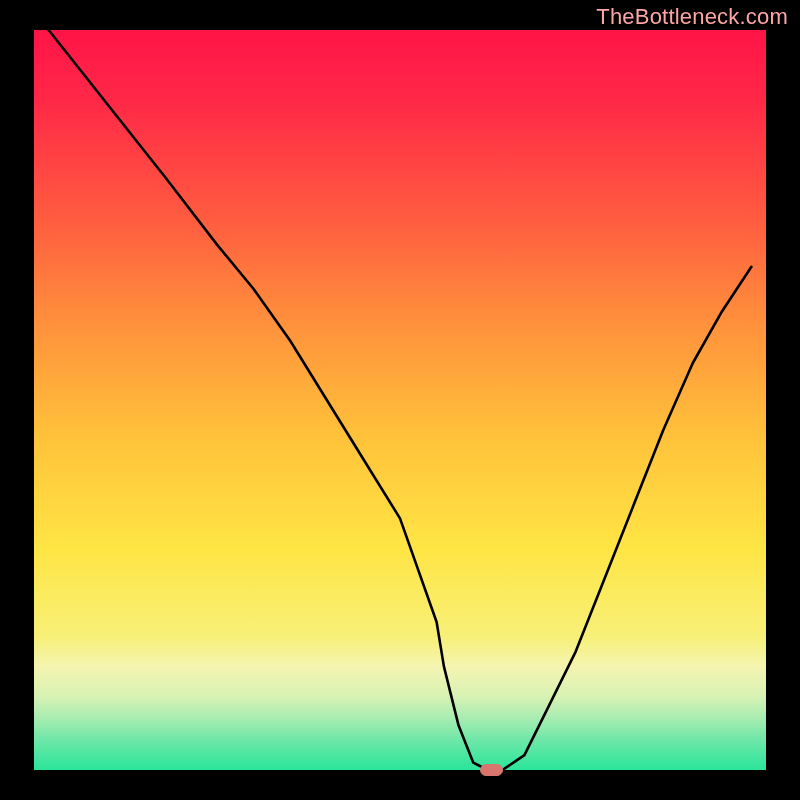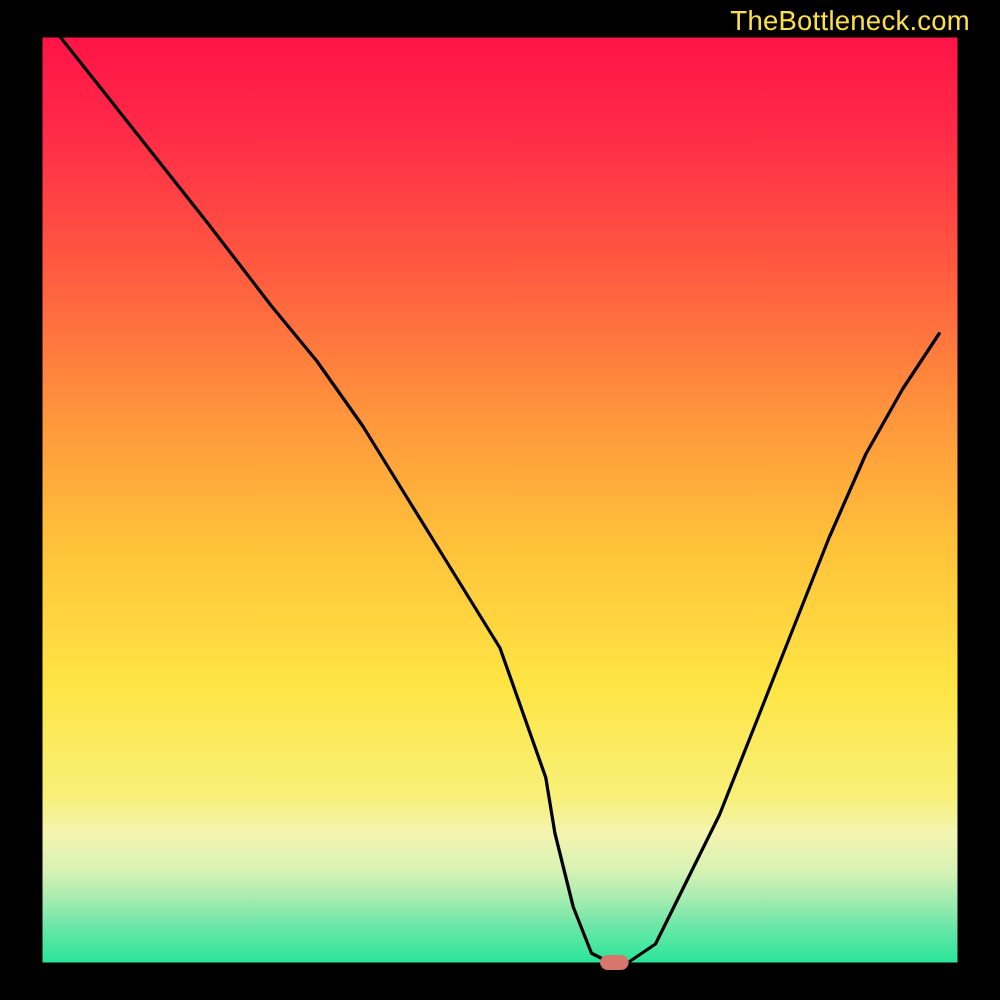--- a/index.html
+++ b/index.html
@@ -11,24 +11,24 @@
     overflow: hidden;
   }
   .chart-container {
     position: relative;
     width: 800px;
     height: 800px;
   }
   .watermark {
     position: absolute;
     top: 4px;
-    right: 24px;
+    right: 12px;
     font-family: Arial, Helvetica, sans-serif;
     font-size: 22px;
-    color: #fde047;
+    color: #fca5a5;
     font-weight: 500;
     letter-spacing: 0.2px;
     z-index: 5;
   }
   svg {
     position: absolute;
     top: 0;
     left: 0;
   }
 </style>

